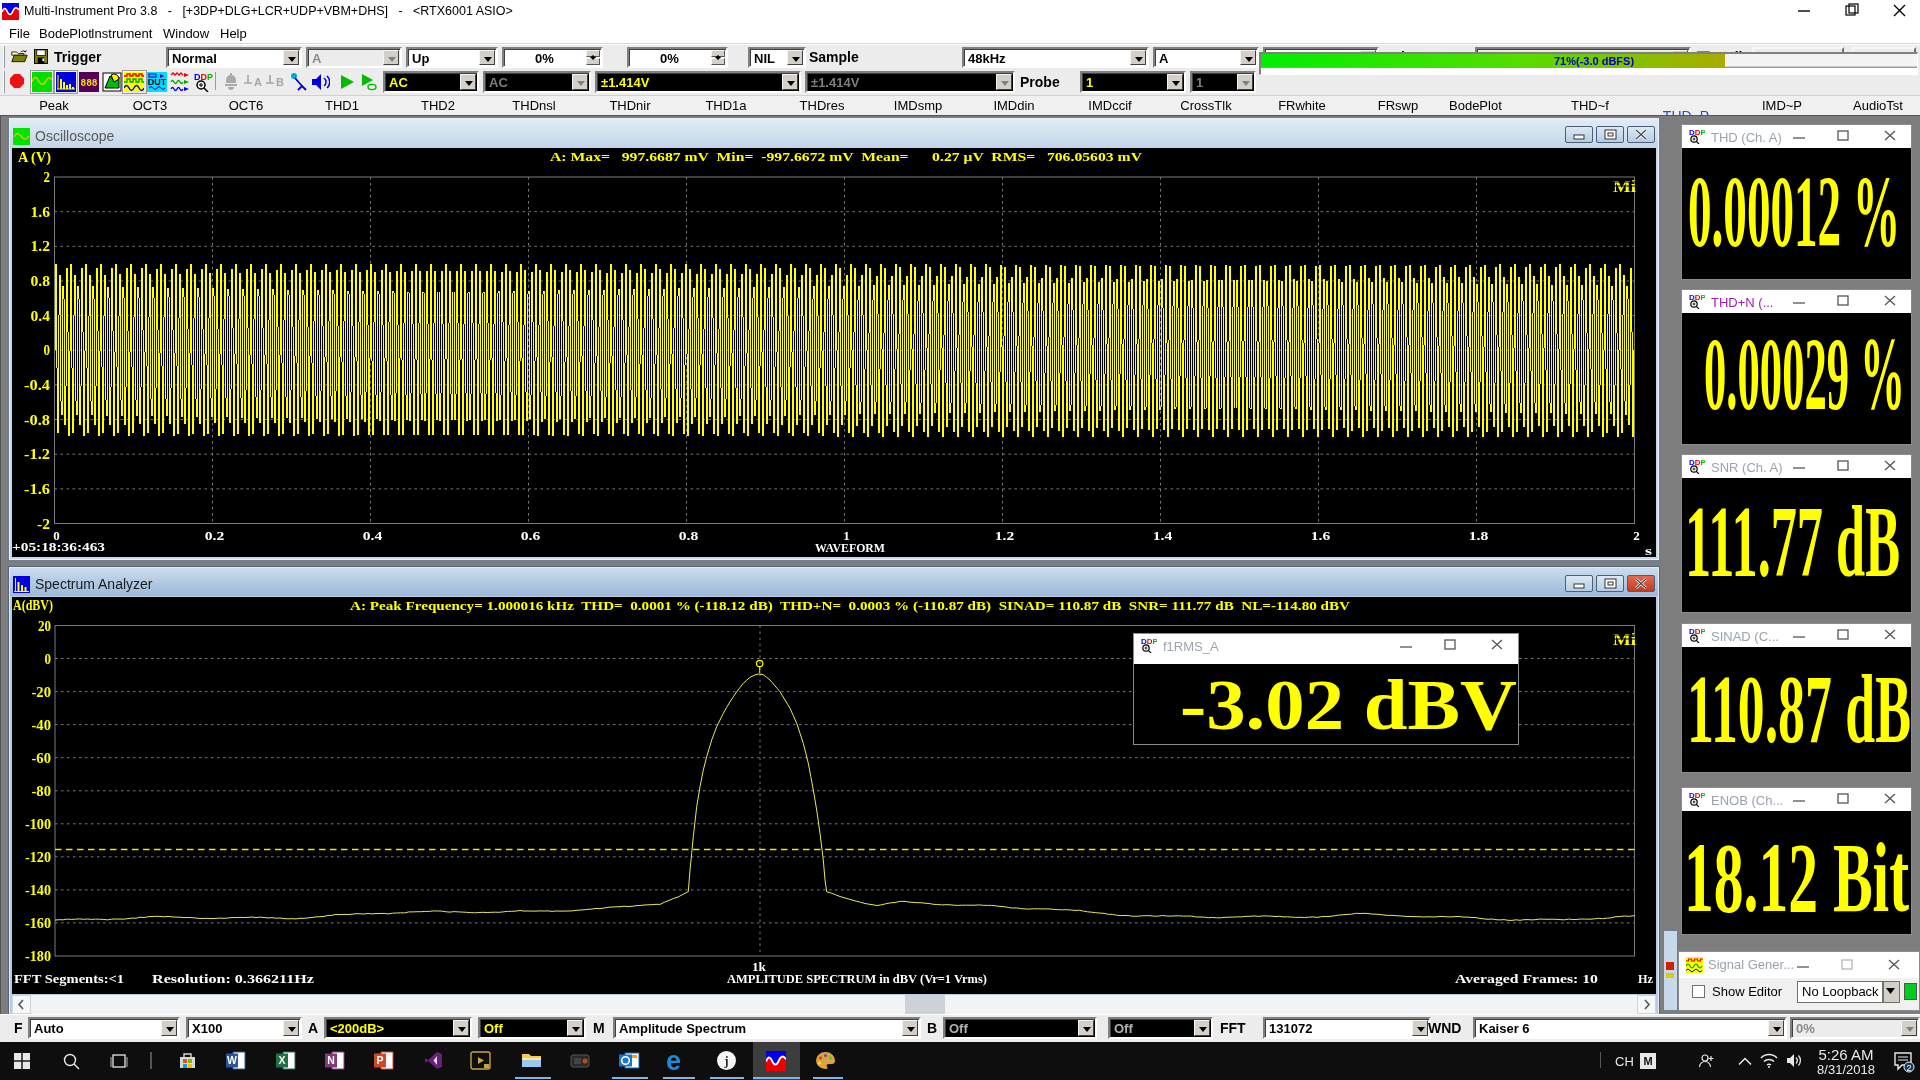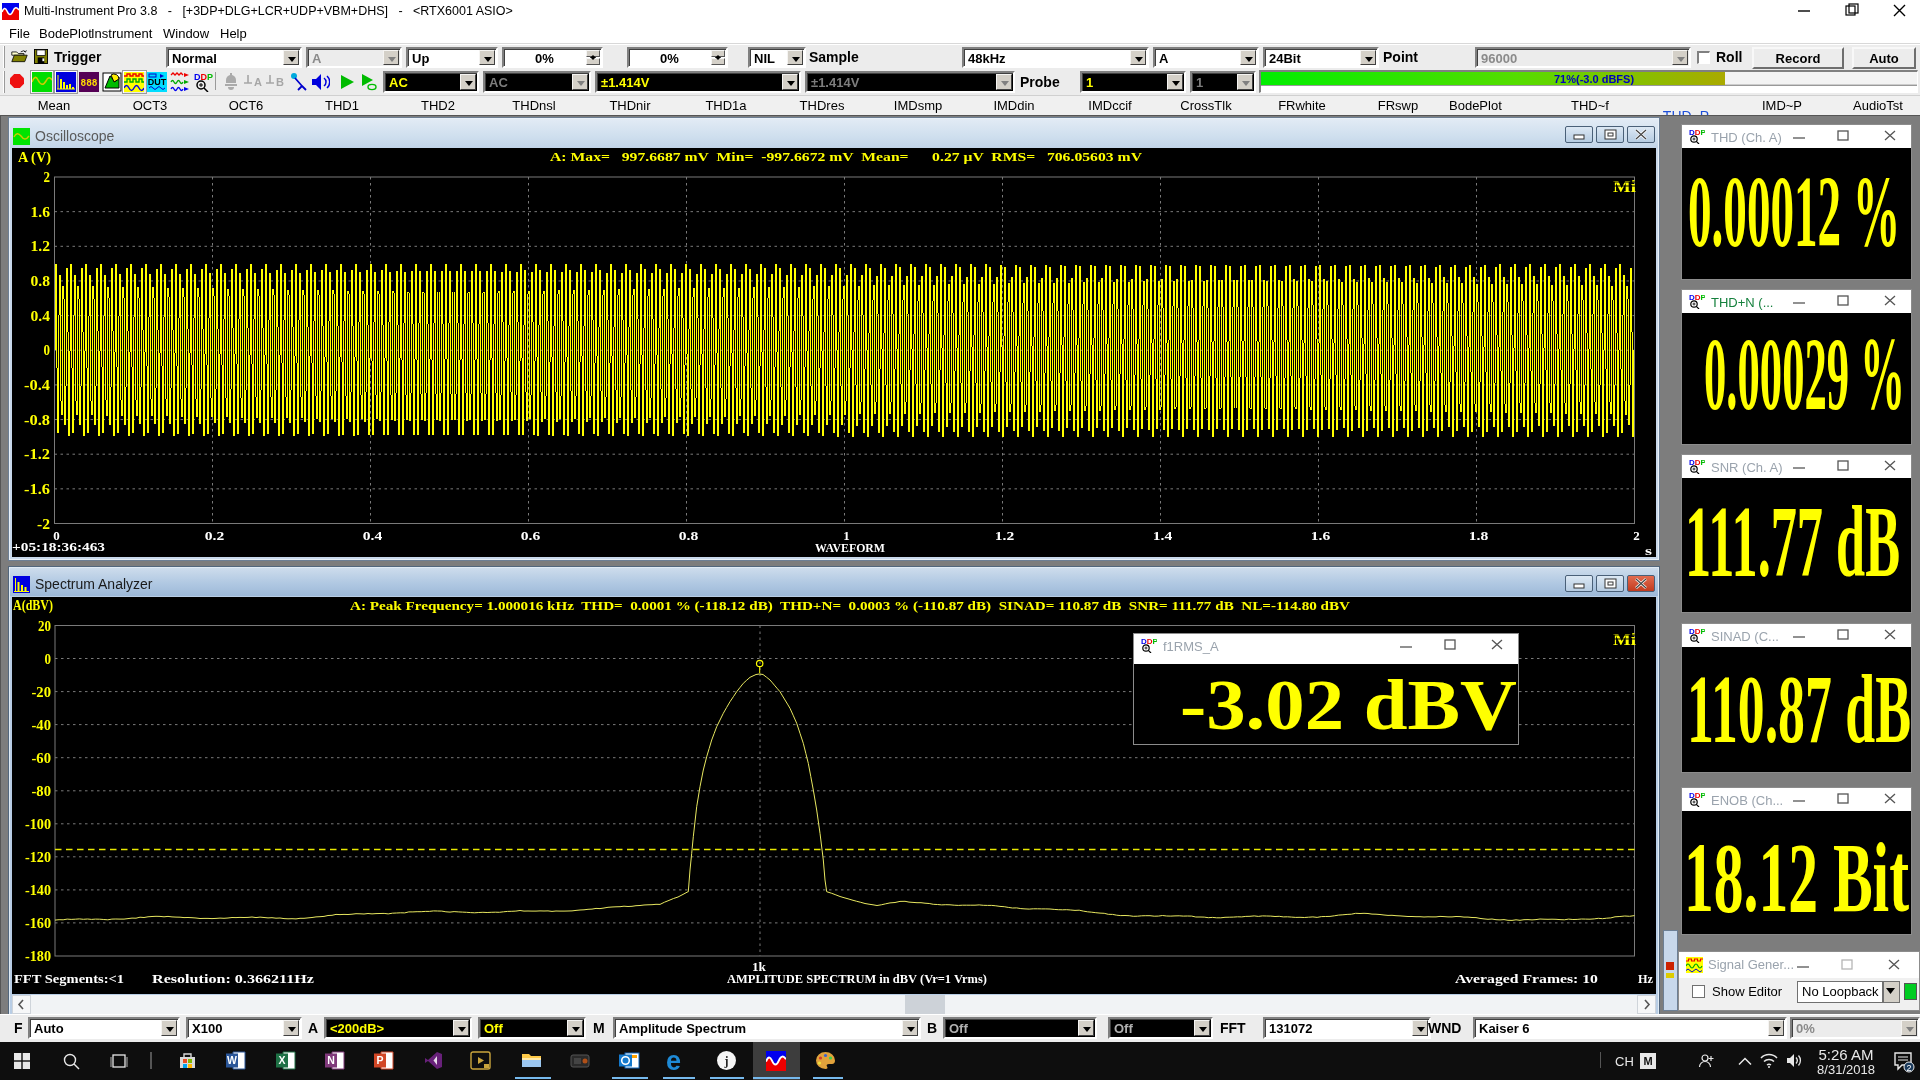--- a/index.html
+++ b/index.html
@@ -230,29 +230,29 @@
   </div>
 <div class="combo blk" style="left:1080px;top:71px;width:106px;height:22px;">
     <span class="tx" style="">1</span>
     <span class="arr"></span>
   </div>
 <div class="combo blk dis" style="left:1190px;top:71px;width:66px;height:22px;">
     <span class="tx" style="">1</span>
     <span class="arr"></span>
   </div>
 
-<div class="abs" style="left:1259px;top:70px;width:659px;height:23px;border-top:2px solid #808080;border-left:2px solid #808080;border-bottom:1px solid #fff;border-right:1px solid #fff;background:#fff;">
+<div class="abs" style="left:1259px;top:52px;width:659px;height:23px;border-top:2px solid #808080;border-left:2px solid #808080;border-bottom:1px solid #fff;border-right:1px solid #fff;background:#fff;">
 <div style="position:absolute;left:0;top:0;width:464px;height:13px;background:linear-gradient(90deg,#00ee00 0%,#55dd00 55%,#aaaa00 100%);"></div>
 <div style="position:absolute;left:464px;top:0;right:0;height:13px;background:#f3f3f3;border-bottom:1px solid #ccc;"></div>
 <div style="position:absolute;left:0;top:13px;right:0;height:1px;background:#999;"></div>
 <div style="position:absolute;left:293px;top:1px;font-size:11px;font-weight:bold;color:#0000bb;font-family:'Liberation Sans';">71%(-3.0 dBFS)</div>
 </div>
 
 <div class="abs" style="left:0;top:95px;width:1920px;height:20px;background:#f0f0f0;border-top:1px solid #d0d0d0;">
-<span style="position:absolute;left:9px;top:2px;width:90px;text-align:center;font-size:13px;color:#000;">Mean</span>
+<span style="position:absolute;left:9px;top:2px;width:90px;text-align:center;font-size:13px;color:#000;">Peak</span>
 <span style="position:absolute;left:105px;top:2px;width:90px;text-align:center;font-size:13px;color:#000;">OCT3</span>
 <span style="position:absolute;left:201px;top:2px;width:90px;text-align:center;font-size:13px;color:#000;">OCT6</span>
 <span style="position:absolute;left:297px;top:2px;width:90px;text-align:center;font-size:13px;color:#000;">THD1</span>
 <span style="position:absolute;left:393px;top:2px;width:90px;text-align:center;font-size:13px;color:#000;">THD2</span>
 <span style="position:absolute;left:489px;top:2px;width:90px;text-align:center;font-size:13px;color:#000;">THDnsl</span>
 <span style="position:absolute;left:585px;top:2px;width:90px;text-align:center;font-size:13px;color:#000;">THDnir</span>
 <span style="position:absolute;left:681px;top:2px;width:90px;text-align:center;font-size:13px;color:#000;">THD1a</span>
 <span style="position:absolute;left:777px;top:2px;width:90px;text-align:center;font-size:13px;color:#000;">THDres</span>
 <span style="position:absolute;left:873px;top:2px;width:90px;text-align:center;font-size:13px;color:#000;">IMDsmp</span>
 <span style="position:absolute;left:969px;top:2px;width:90px;text-align:center;font-size:13px;color:#000;">IMDdin</span>
@@ -446,21 +446,21 @@
   </svg>
 <svg class="abs" style="left:1787px;top:129px" width="120" height="14" viewBox="0 0 120 14">
 <path d="M6 9 h12" stroke="#555" stroke-width="1.3"></path>
 <rect x="51" y="2" width="10" height="9" fill="none" stroke="#555" stroke-width="1.3"></rect>
 <path d="M98 2 l10 9 M108 2 l-10 9" stroke="#555" stroke-width="1.3"></path>
   </svg>
 <svg class="abs" style="left:1682px;top:148px;background:#000;" width="229" height="131">
     <text x="6" y="98" font-size="101" font-family="Liberation Serif,serif" font-weight="bold" fill="#ffff00" textLength="212" lengthAdjust="spacingAndGlyphs">0.00012 %</text>
   </svg>
 <div class="abs" style="left:1681px;top:289px;width:231px;height:156px;background:#fff;border:1px solid #8c8c8c;">
-    <div style="position:absolute;left:29px;top:5px;font-size:13px;color:#15803d;white-space:nowrap;">THD+N (...</div>
+    <div style="position:absolute;left:29px;top:5px;font-size:13px;color:#a21caf;white-space:nowrap;">THD+N (...</div>
   </div>
 <svg class="abs" style="left:1689px;top:293px" width="16" height="16" viewBox="0 0 16 16">
 <text x="0" y="7" font-size="8" font-weight="bold" font-family="Liberation Sans"><tspan fill="#0000ee">D</tspan><tspan fill="#ee0000">D</tspan><tspan fill="#00bb00">P</tspan></text>
 <circle cx="5" cy="11" r="3.2" fill="none" stroke="#000" stroke-width="1.2"></circle>
 <path d="M7.3 13.3 L10 16" stroke="#000" stroke-width="1.2"></path>
 <path d="M5 9.5 v3 M3.5 11 h3" stroke="#000" stroke-width="0.8"></path>
   </svg>
 <svg class="abs" style="left:1787px;top:294px" width="120" height="14" viewBox="0 0 120 14">
 <path d="M6 9 h12" stroke="#555" stroke-width="1.3"></path>
 <rect x="51" y="2" width="10" height="9" fill="none" stroke="#555" stroke-width="1.3"></rect>

